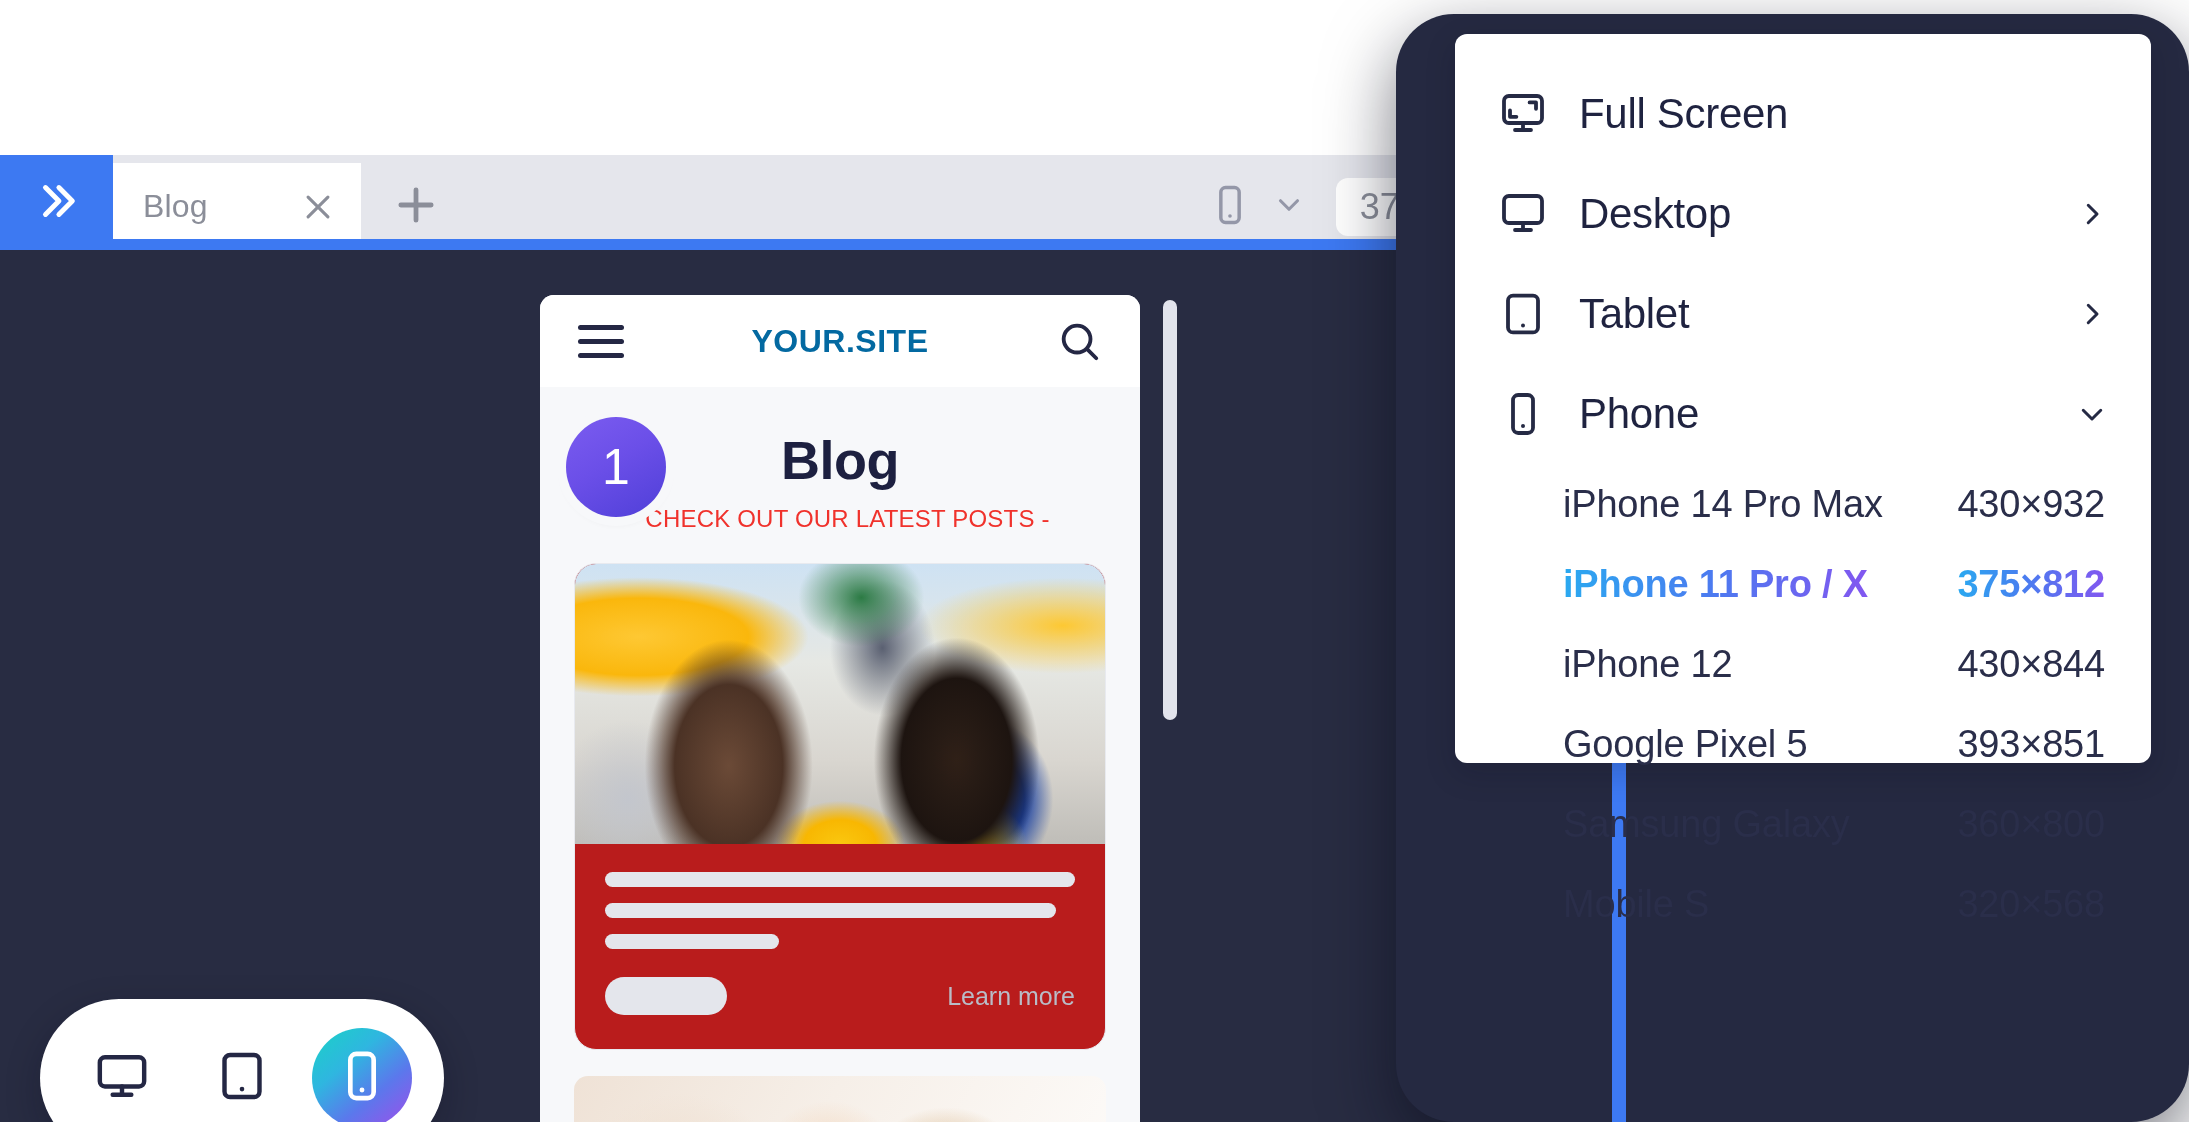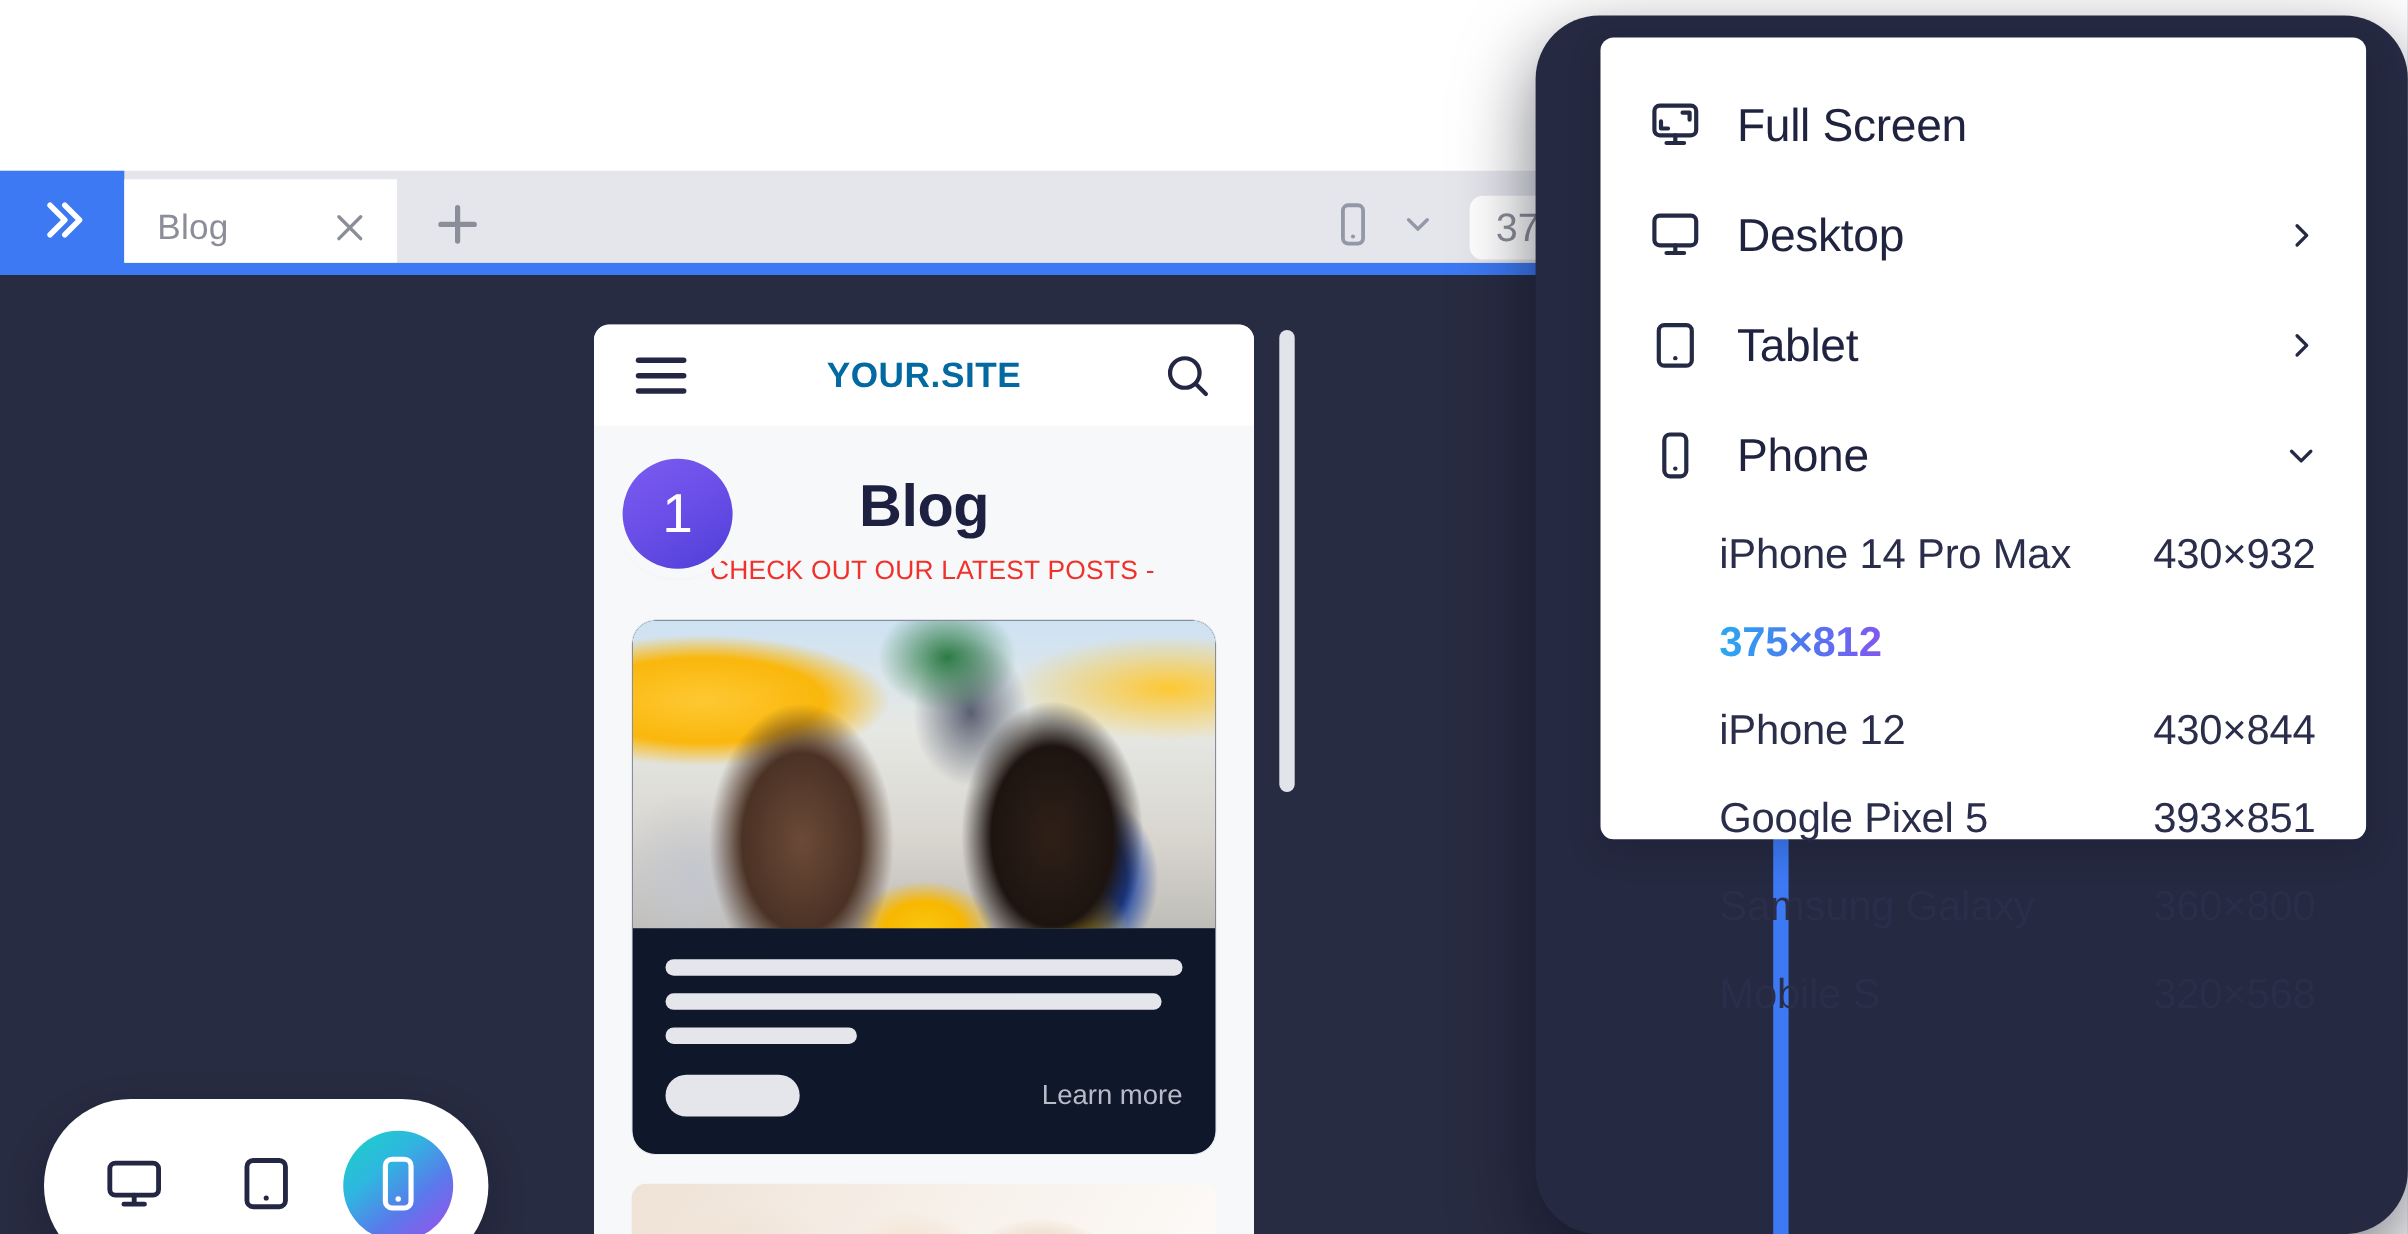--- a/index.html
+++ b/index.html
@@ -92,21 +92,21 @@
     box-shadow: 0 0 0 9px #f7f8fa, 0 4px 10px rgba(0,0,0,.14);
     display: flex; align-items: center; justify-content: center;
     color: #fff; font-size: 50px; font-weight: 300;
   }
   .pin::after{
     content:""; position:absolute; bottom:-21px; left:50%; transform:translateX(-50%) rotate(45deg);
     width: 38px; height: 38px; background: #4f3fd8; border-radius: 0 0 8px 0; z-index:-1;
   }
 
   .card {
-    margin: 22px 34px 0; background: #0f172a;
+    margin: 22px 34px 0; background: #b91c1c;
     border: 1px solid #e8eaef; border-radius: 22px; overflow: hidden;
   }
   .card-img { height: 280px; width: 100%; position: relative; overflow: hidden; }
   .card-body { padding: 28px 30px 34px; }
   .sk { height: 15px; border-radius: 8px; background: #e4e6ec; margin-bottom: 16px; }
   .sk.w100 { width: 100%; }
   .sk.w96  { width: 96%; }
   .sk.w37  { width: 37%; }
   .card-foot { display: flex; align-items: center; justify-content: space-between; margin-top: 28px; }
   .sk-btn { width: 122px; height: 38px; border-radius: 19px; background: #e4e6ec; }
@@ -399,20 +399,21 @@
             <path d="M5 9l7 7 7-7"></path>
           </svg>
       </span>
     </div>
 
     <div class="dev-row">
       <span class="dev-name">iPhone 14 Pro Max</span>
       <span class="dev-size">430×932</span>
     </div>
     <div class="dev-row selected">
+      <span class="dev-name">iPhone 11 Pro / X</span>
       <span class="dev-size">375×812</span>
     </div>
     <div class="dev-row">
       <span class="dev-name">iPhone 12</span>
       <span class="dev-size">430×844</span>
     </div>
     <div class="dev-row">
       <span class="dev-name">Google Pixel 5</span>
       <span class="dev-size">393×851</span>
     </div>

